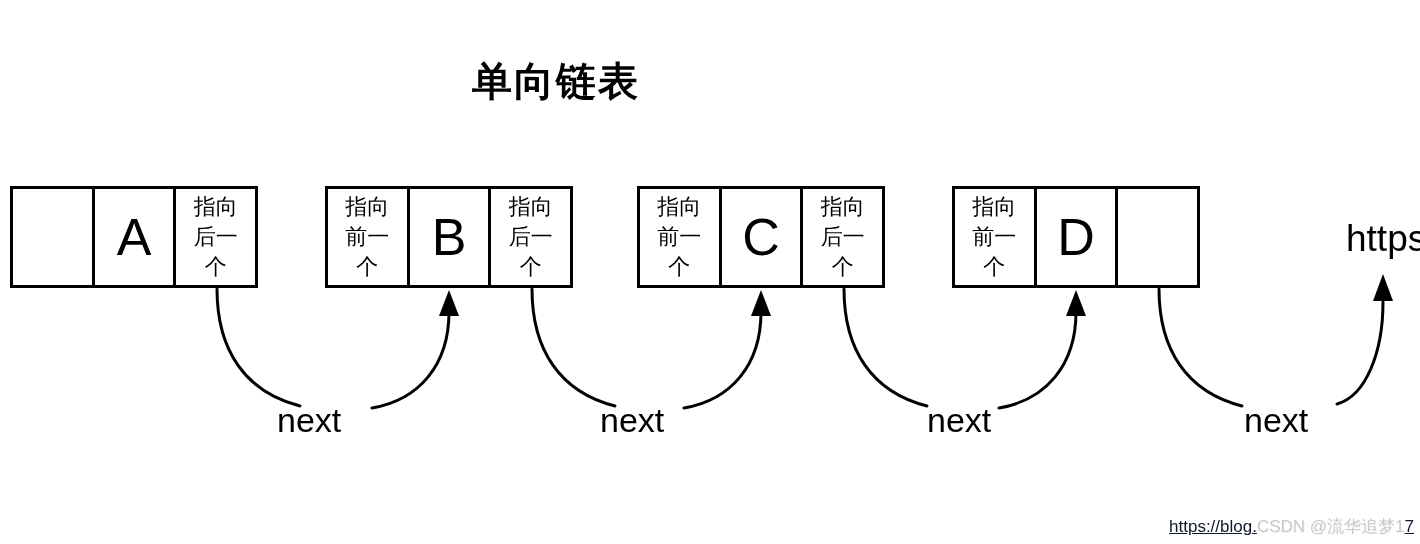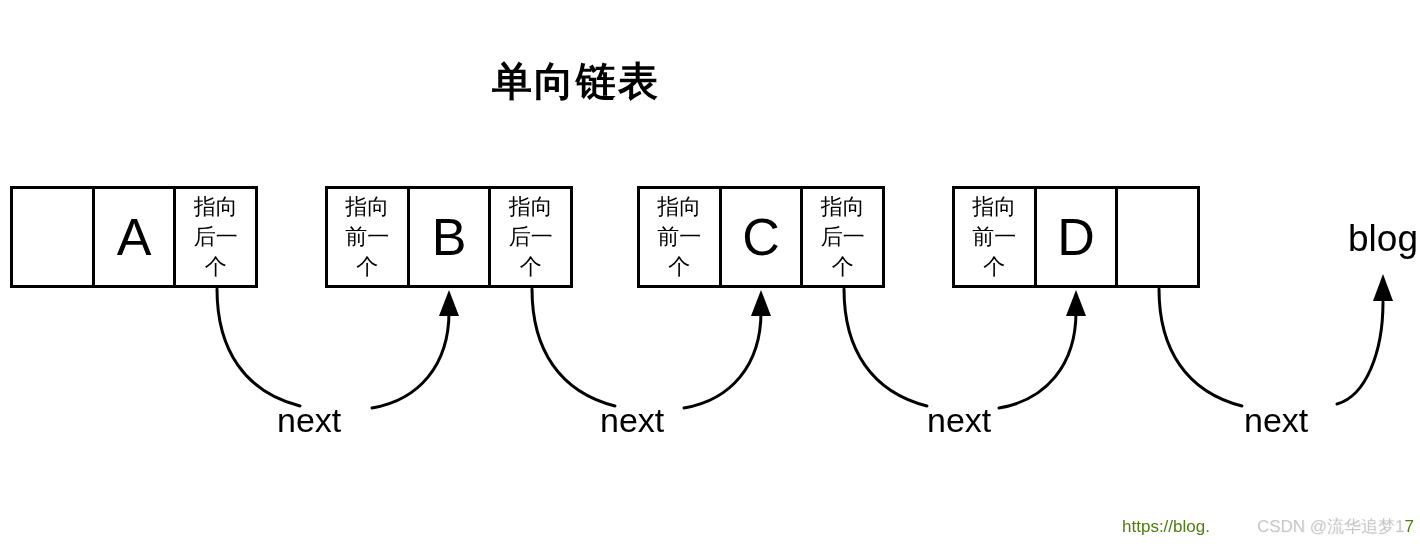--- a/index.html
+++ b/index.html
@@ -4,21 +4,21 @@
 <style>
   html,body{margin:0;padding:0;}
   body{
     width:1420px;height:544px;position:relative;overflow:hidden;
     background:#ffffff;color:#000;
     font-family:"Liberation Sans","DejaVu Sans",sans-serif;
   }
   .abs{position:absolute;}
   
   .page-title{
-    left:456px;top:54px;width:240px;text-align:center;
+    left:436px;top:54px;width:240px;text-align:center;
     font-size:40px;font-weight:600;letter-spacing:2px;
   }
   
   .node{
     top:186px;width:248px;height:102px;box-sizing:border-box;
     border:3px solid #000;display:flex;background:#fff;
   }
   .cell{flex:1 1 0;display:flex;flex-direction:column;align-items:center;justify-content:center;box-sizing:border-box;}
   .cell.mid{border-left:3px solid #000;border-right:3px solid #000;}
   .cell .ln{display:block;font-size:22px;line-height:30px;text-align:right;white-space:nowrap;}
@@ -30,22 +30,22 @@
   }
   
   .null-label{
     left:1346px;top:220px;width:74px;text-align:center;
     font-size:37px;font-weight:500;line-height:37px;
   }
   
   .watermark{
     right:6px;bottom:6px;font-size:17px;white-space:nowrap;
   }
-  .watermark .wm-faint{color:#4d7c0f;}
-  .watermark .wm-brand{color:#c8c8c8;text-shadow:1px 1px 0 #f5f5f5;margin-left:47px;}
+  .watermark .wm-faint{color:#0f172a;text-decoration:underline;}
+  .watermark .wm-brand{color:#c8c8c8;text-shadow:1px 1px 0 #f5f5f5;}
   svg.arrows{left:0;top:0;pointer-events:none;}
 </style>
 </head>
 <body>
 
 <div class="abs page-title">单向链表</div>
 
 <div class="abs node" style="left:10px">
   <div class="cell">
     <span class="ln"></span>
@@ -119,17 +119,17 @@
   <path d="M 1159 289 C 1159 350 1187 392 1242 406"></path>
   <path d="M 1337 404 C 1366 396 1383 352 1383 302"></path>
   <polygon points="1383,274 1373,301 1393,301" fill="#000" stroke="none"></polygon>
 </svg>
 
 <div class="abs next-label" style="left:277px">next</div>
 <div class="abs next-label" style="left:600px">next</div>
 <div class="abs next-label" style="left:927px">next</div>
 <div class="abs next-label" style="left:1244px">next</div>
 
-<div class="abs null-label">blog</div>
+<div class="abs null-label">https</div>
 
 <div class="abs watermark">
   <span class="wm-faint">https://blog.</span><span class="wm-brand">CSDN @流华追梦1</span><span class="wm-faint">7</span>
 </div>
 
 </body></html>

